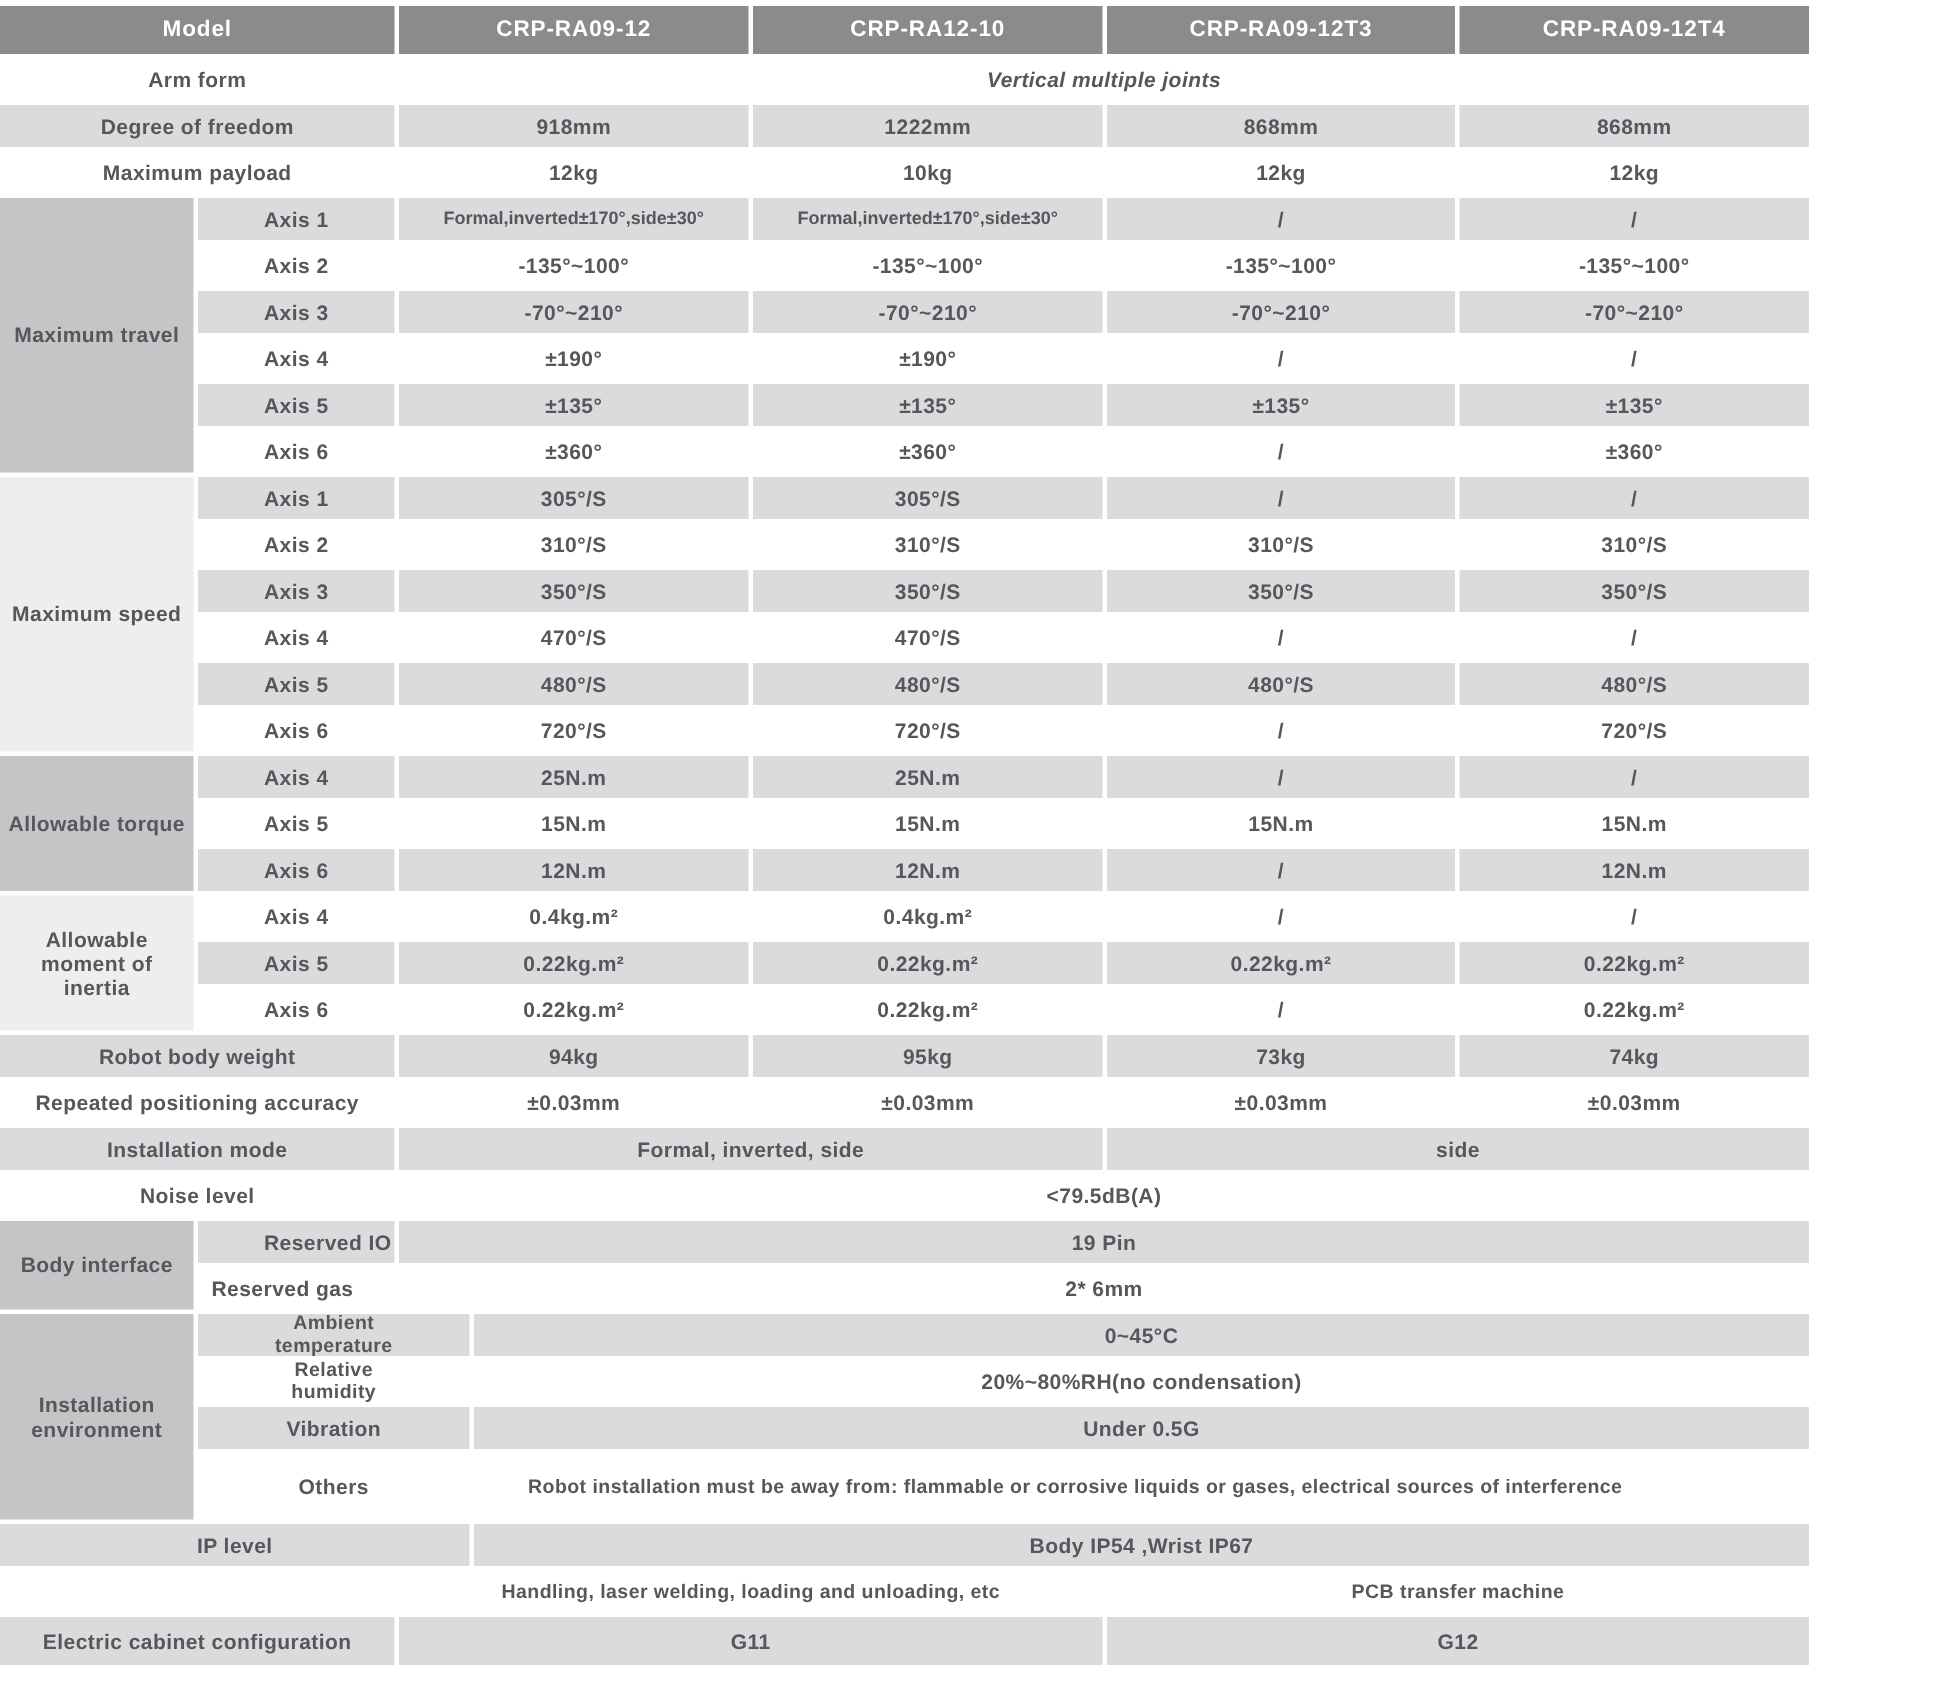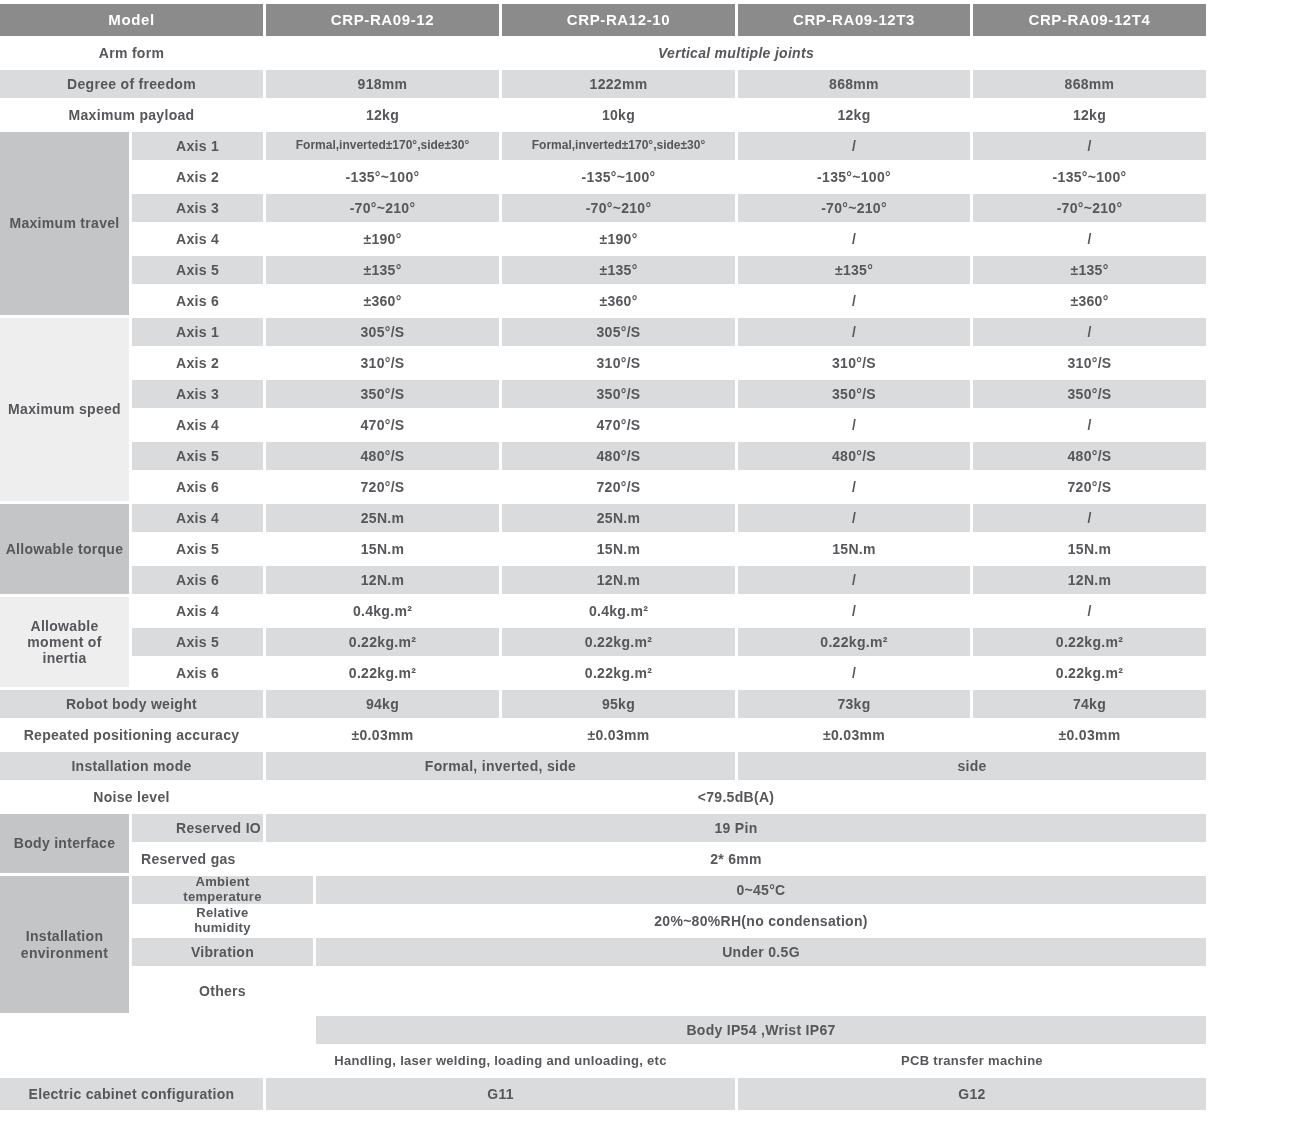--- a/index.html
+++ b/index.html
@@ -448,20 +448,26 @@
       </div>
       <div class="cell bg-gray" style="grid-area: 31 / 2 / span 1 / span 2;">
         <span>Vibration</span>
       </div>
       <div class="cell bg-gray" style="grid-area: 31 / 4 / span 1 / span 4;">
         <span>Under 0.5G</span>
       </div>
       <div class="cell bg-white" style="grid-area: 32 / 2 / span 1 / span 2;">
         <span>Others</span>
       </div>
+      <div class="cell bg-white sm others-val" style="grid-area: 32 / 4 / span 1 / span 4;">
+        <span>Robot installation must be away from: flammable or corrosive liquids or gases, electrical sources of interference</span>
+      </div>
+      <div class="cell bg-gray" style="grid-area: 33 / 1 / span 1 / span 3;">
+        <span>IP level</span>
+      </div>
       <div class="cell bg-gray" style="grid-area: 33 / 4 / span 1 / span 4;">
         <span>Body IP54 ,Wrist IP67</span>
       </div>
       <div class="cell bg-white sm" style="grid-area: 34 / 3 / span 1 / span 3;">
         <span>Handling, laser welding, loading and unloading, etc</span>
       </div>
       <div class="cell bg-white sm" style="grid-area: 34 / 6 / span 1 / span 2;">
         <span>PCB transfer machine</span>
       </div>
       <div class="cell bg-gray" style="grid-area: 35 / 1 / span 1 / span 2;">

